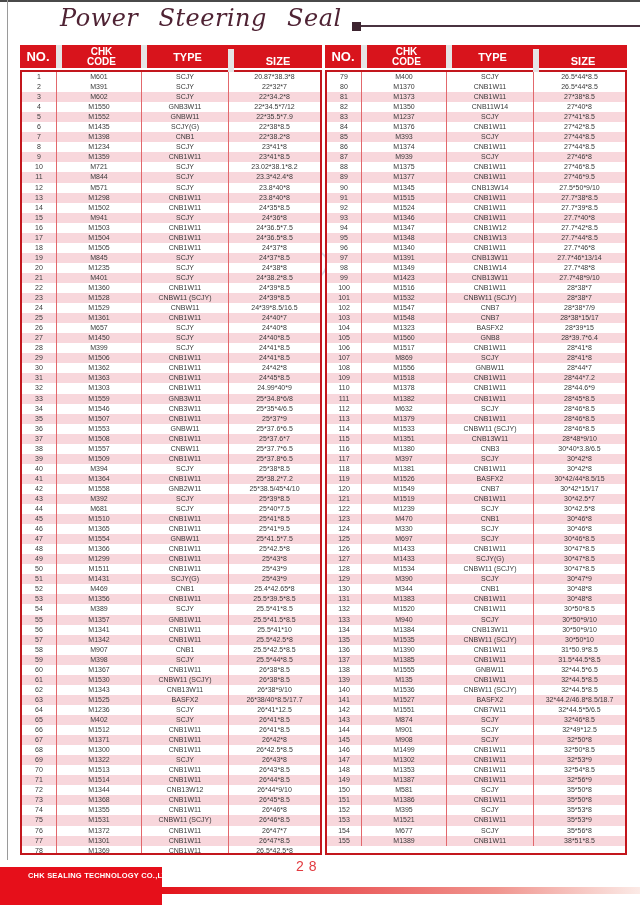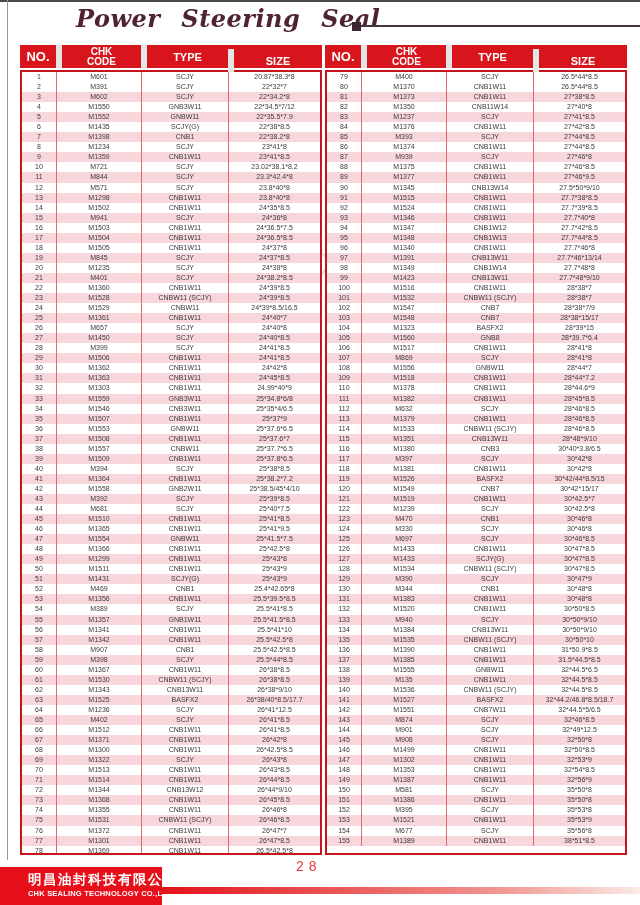--- a/index.html
+++ b/index.html
@@ -18,23 +18,23 @@
     font-family:"Liberation Sans",sans-serif;
     background:#ffffff;
     position:relative;
     overflow:hidden;
   }
   .page{position:absolute;inset:0;background:#fff;}
   .top-hairline{position:absolute;left:0;top:0;width:640px;height:2px;background:#4a4a4a;}
   .left-hairline{position:absolute;left:7px;top:0;width:1px;height:860px;background:#9a9a9a;}
 
   .page-title{
-    position:absolute;left:76px;top:4px;
+    position:absolute;left:60px;top:4px;
     font-family:"DejaVu Serif","Liberation Serif",serif;
-    font-style:italic;font-weight:bold;
+    font-style:italic;font-weight:normal;
     font-size:24px;color:var(--title-maroon);
     word-spacing:12px;letter-spacing:.5px;
     white-space:nowrap;
   }
   .title-rule{position:absolute;left:352px;top:22px;width:288px;height:9px;}
   .title-rule .sq{position:absolute;left:0;top:0;width:9px;height:9px;background:#3d2430;}
   .title-rule .ln{position:absolute;left:9px;top:3px;right:0;height:2px;background:#4a3340;}
 
   .catalog-table{position:absolute;top:45px;width:302px;}
   .catalog-table.left{left:20px;}
@@ -1105,18 +1105,17 @@
           <span class="cell c1">M1389</span>
           <span class="cell c2">CNB1W11</span>
           <span class="cell c3">38*51*8.5</span>
         </div>
       </div>
   </div>
 
   <div class="page-number">28</div>
 
   <div class="footer-banner">
-    <div class="cn">明昌油封科技有限公司</div>
     <div class="en">CHK SEALING TECHNOLOGY CO.,LTD</div>
   </div>
   <div class="footer-bar"></div>
 
 </div>
 
 </body></html>

